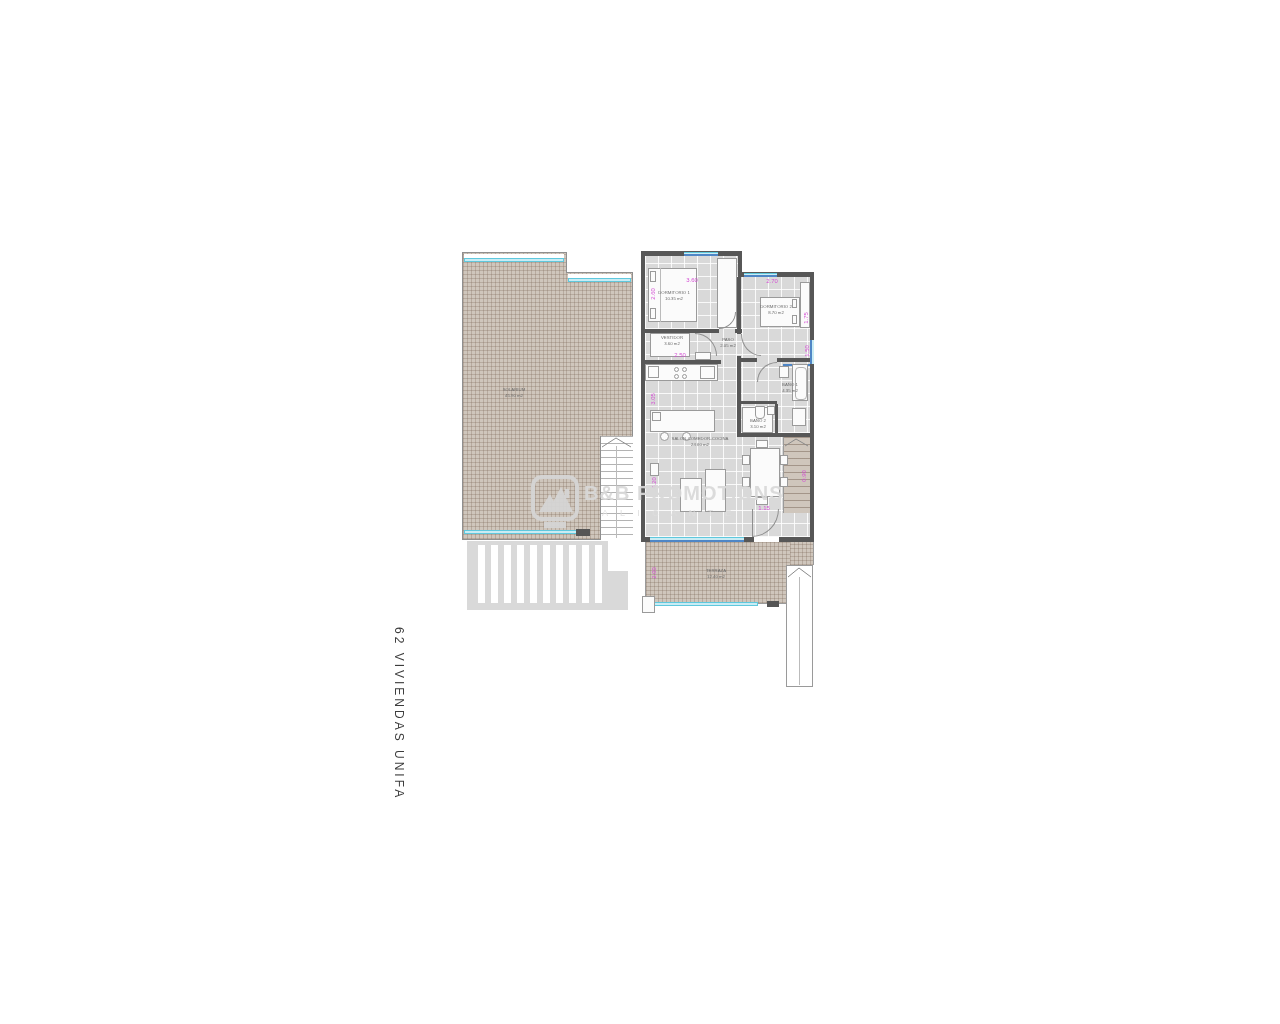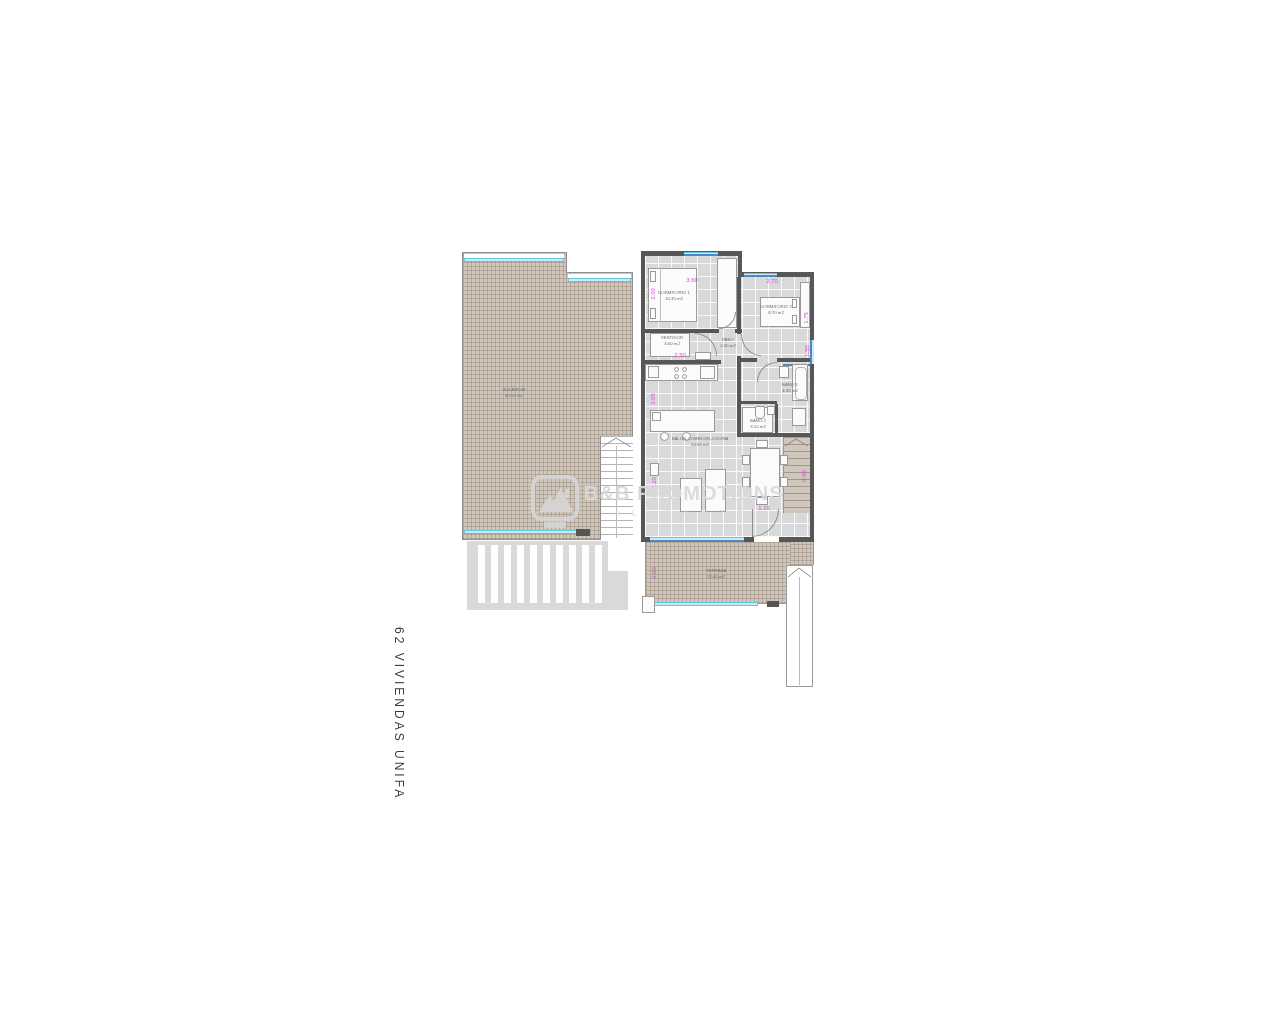--- a/index.html
+++ b/index.html
@@ -24,21 +24,21 @@
   .roomlbl{position:absolute;color:#6b6b6b;font-size:6px;line-height:1.25;text-align:center;
     transform:translate(-50%,-50%) scale(.72);white-space:nowrap;}
   .roomlbl .area{display:block;}
   .dim{position:absolute;color:#d44fd4;font-size:7px;line-height:1;white-space:nowrap;
     transform:translate(-50%,-50%) scale(.85);}
   .dim.v{transform:translate(-50%,-50%) rotate(-90deg) scale(.85);}
   .slats{position:absolute;background-image:repeating-linear-gradient(90deg,transparent 0 6px,#ffffff 6px 13px);}
   #watermark{position:absolute;left:530px;top:474px;width:300px;height:62px;opacity:.92;}
   #wm-text{position:absolute;left:54px;top:8px;font-size:20px;font-weight:bold;letter-spacing:1px;
     color:#d9d9d9;white-space:nowrap;}
-  #wm-sub{position:absolute;left:84px;top:34px;font-size:9px;letter-spacing:5px;color:#dedede;white-space:nowrap;}
+  #wm-sub{position:absolute;left:72px;top:34px;font-size:9px;letter-spacing:5px;color:#dedede;white-space:nowrap;}
   #vertical-title{position:absolute;left:406px;top:627px;transform-origin:0 0;transform:rotate(90deg);
     font-size:12px;letter-spacing:3px;color:#3c3c3c;white-space:nowrap;}
 </style>
 </head>
 <body>
 
 <div class="abs" style="left:0;top:0;width:1280px;height:1024px;">
 
   <div class="hatch" style="left:462px;top:252px;width:104px;height:288px;border:1px solid #8f8f8f;border-right:none;box-sizing:border-box;"></div>
   <div class="hatch" style="left:566px;top:272px;width:67px;height:268px;border:1px solid #8f8f8f;border-left:none;box-sizing:border-box;"></div>

